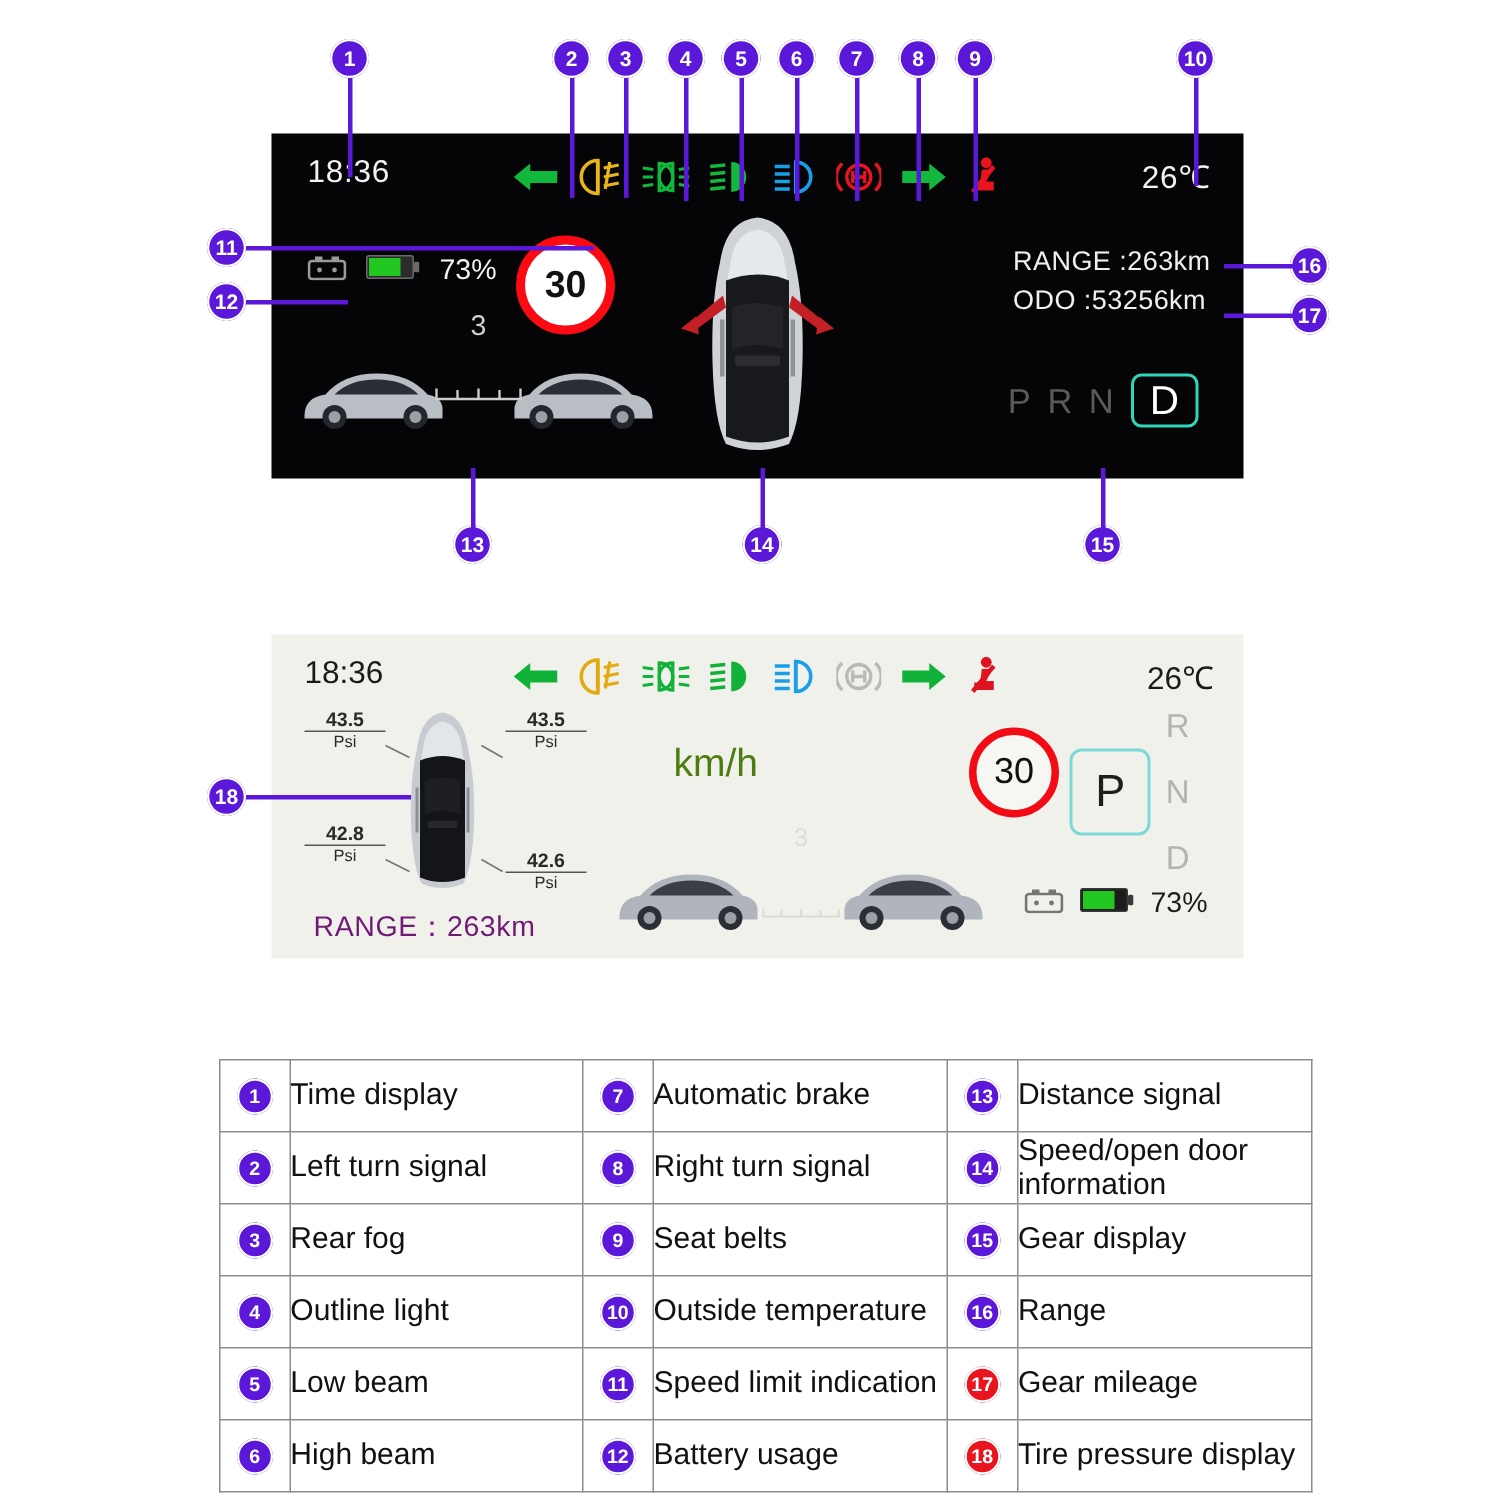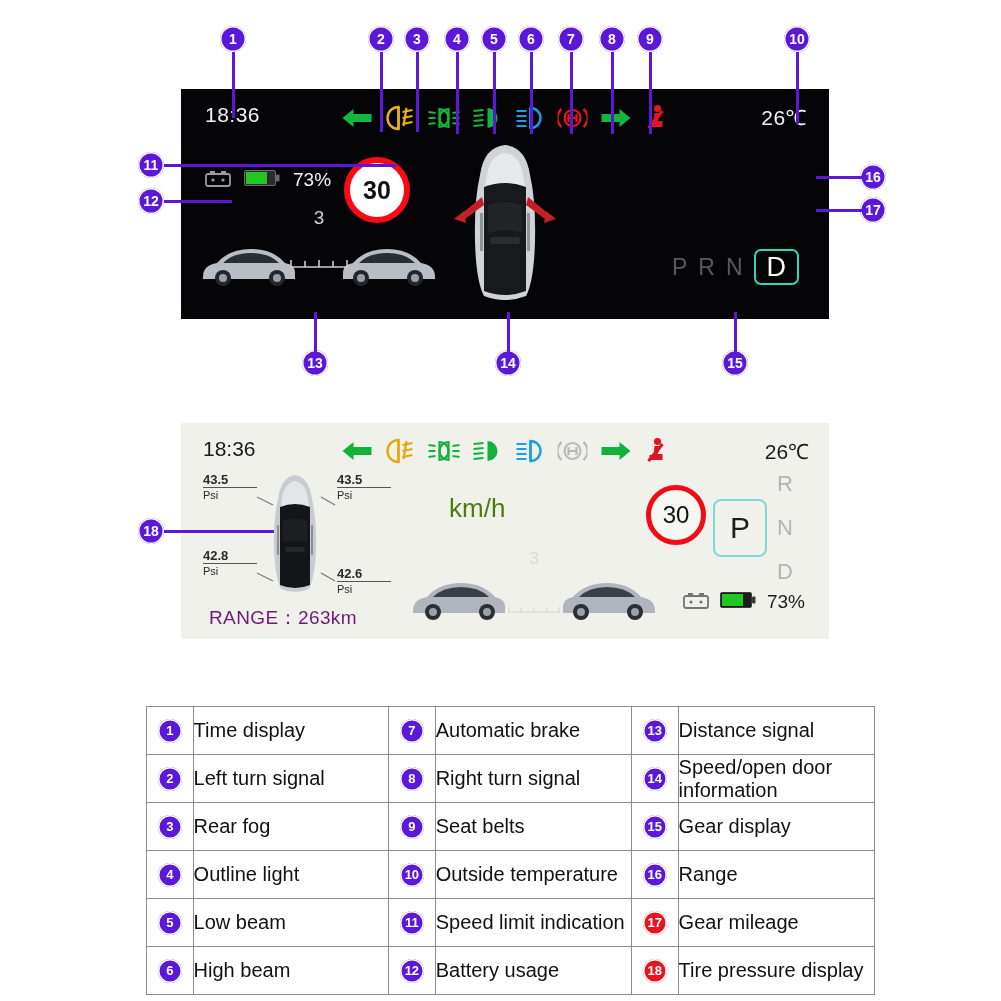--- a/index.html
+++ b/index.html
@@ -86,21 +86,21 @@
   }
   .lt-time{position:absolute;left:22px;top:14px;color:#1a1a1a;font-size:21px;}
   .lt-temp{position:absolute;right:20px;top:14px;color:#1a1a1a;font-size:21px;}
   .icon-row-lt{
     position:absolute;left:50%;top:11px;transform:translateX(-50%);
     display:flex;align-items:center;gap:11px;height:34px;
   }
   .icon-row-lt .ico{display:flex;align-items:center;justify-content:center;height:32px;}
 
   .tpms{position:absolute;left:8px;top:48px;width:208px;height:128px;}
-  .tp{position:absolute;width:54px;}
+  .tp{position:absolute;text-align:center;width:54px;}
   .tp .v{font-size:13px;color:#2a2a2a;font-weight:bold;line-height:1.05;}
   .tp .u{font-size:11px;color:#2a2a2a;border-top:1.5px solid #555;line-height:1.3;}
 
   .lt-range{position:absolute;left:28px;top:182px;color:#701a75;font-size:19px;letter-spacing:.4px;}
 
   .bigspeed{
     position:absolute;left:268px;top:70px;display:flex;align-items:flex-end;gap:7px;
   }
   .bigspeed .num{
     font-size:78px;font-weight:bold;line-height:.85;
@@ -305,20 +305,24 @@
           <rect x="0.5" y="1.5" width="31" height="15" rx="1.5" fill="#2c2c2c" stroke="#6b6b6b" stroke-width="1"></rect>
           <rect x="2" y="3" width="21" height="12" fill="#22c722"></rect>
           <rect x="32" y="5.5" width="3.5" height="7" rx="1" fill="#6b6b6b"></rect>
         </svg>
       </span>
       <span class="batpct">73%</span>
     </div>
 
     <div class="speedlimit">30</div>
 
+    <div class="range-box">
+      <div>RANGE :263km</div>
+      <div>ODO :53256km</div>
+    </div>
 
     <div class="gear-dark">
       <span class="g">P</span>
       <span class="g">R</span>
       <span class="g">N</span>
       <span class="g active">D</span>
     </div>
 
     <div class="dist-dark">
       <div class="dist-num">3</div>

